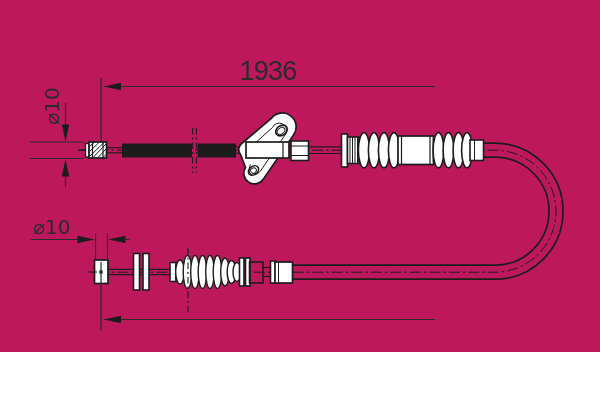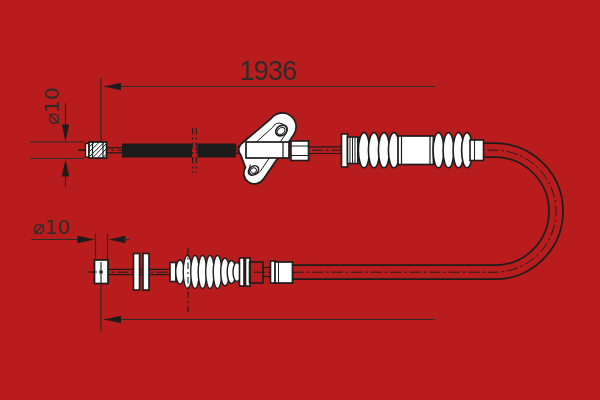--- a/index.html
+++ b/index.html
@@ -1,16 +1,16 @@
 <!DOCTYPE html>
 <html><head>
 <meta charset="utf-8">
 <style>
   html,body{margin:0;padding:0;background:#ffffff;}
-  .canvas{position:relative;width:600px;height:400px;background:#b91c1c;overflow:hidden;
+  .canvas{position:relative;width:600px;height:352px;background:#be185d;overflow:hidden;
           font-family:"Liberation Sans",sans-serif;}
   svg{display:block;}
   .ln  {stroke:#1c1c1c;fill:none;}
   .w17 {stroke-width:1.7;}
   .w16 {stroke-width:1.6;}
   .w14 {stroke-width:1.4;}
   .w12 {stroke-width:1.2;}
   .w10 {stroke-width:1;}
   .wf  {fill:#ffffff;stroke:#1c1c1c;}
   .cl  {stroke:#1c1c1c;fill:none;stroke-width:1;stroke-dasharray:11 3 2.5 3;}

